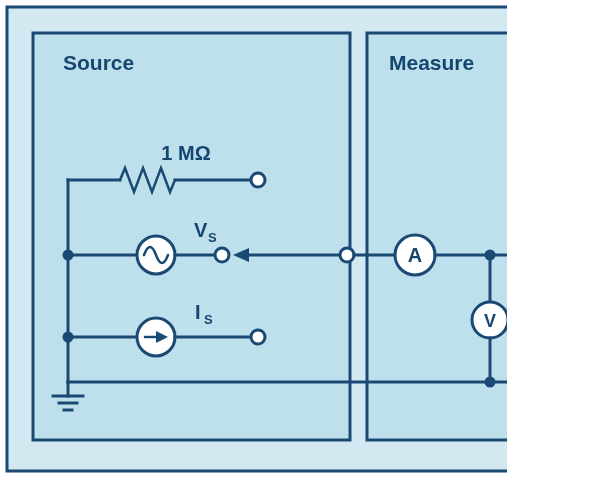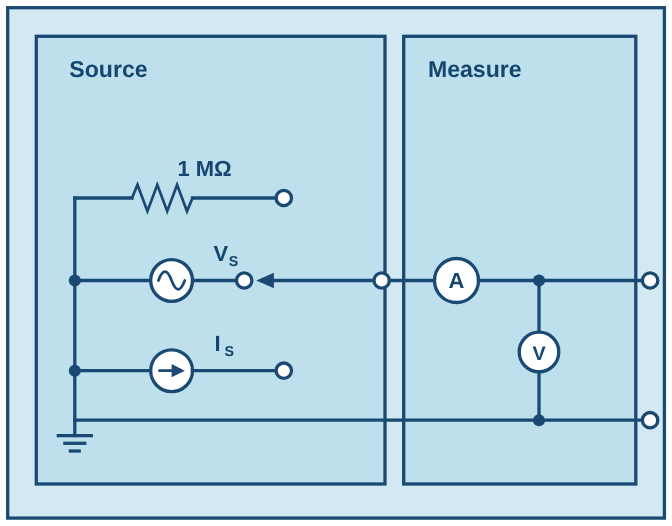--- a/index.html
+++ b/index.html
@@ -10,21 +10,21 @@
     --node: #ffffff;
   }
   html, body {
     margin: 0;
     padding: 0;
     background: #ffffff;
     font-family: "Liberation Sans", sans-serif;
   }
   .stage {
     position: relative;
-    width: 611px;
+    width: 507px;
     height: 478px;
     overflow: hidden;
     text-decoration: underline;
   }
   svg { display: block; }
 
   .outer-rect { fill: var(--bg); stroke: var(--line); stroke-width: 3; }
   .panel-rect { fill: var(--box); stroke: var(--line); stroke-width: 3; }
 
   .wire {

